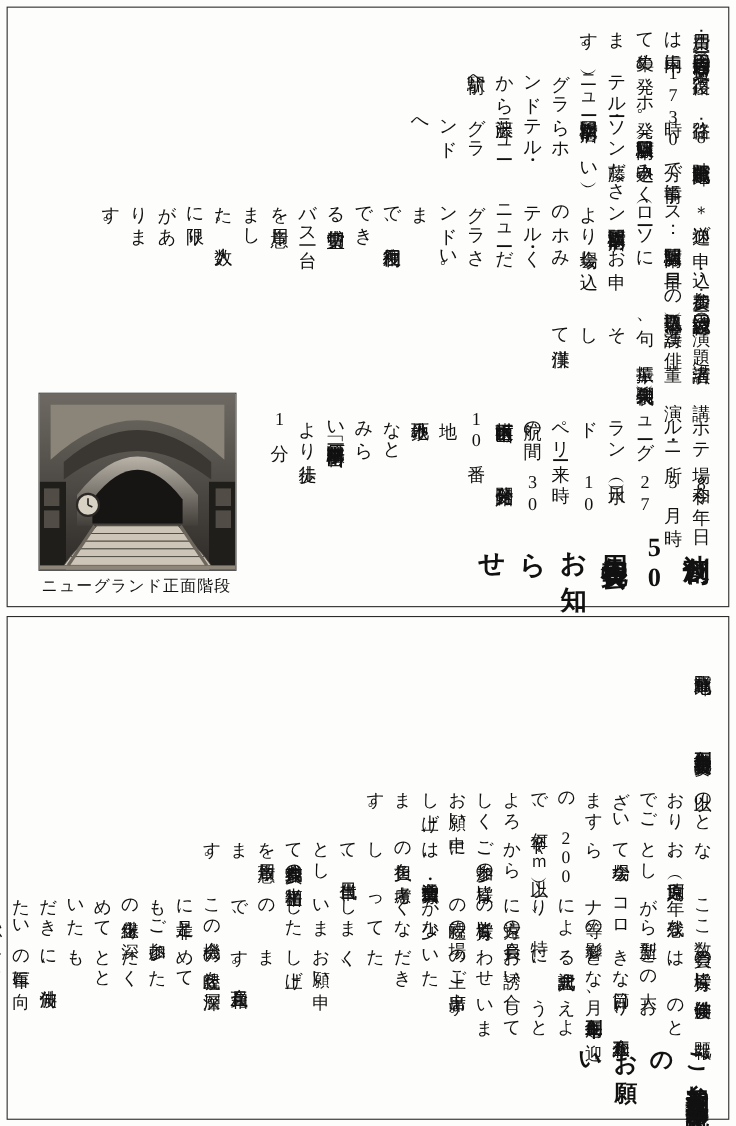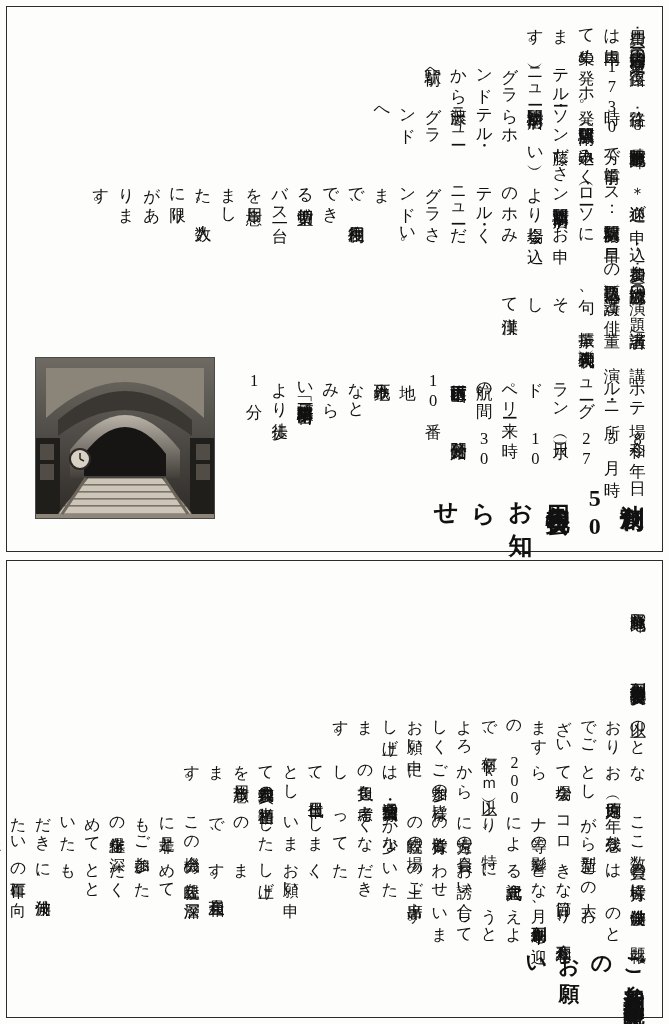--- a/index.html
+++ b/index.html
@@ -201,20 +201,21 @@
             <polygon points="40,134 138,134 144,141 34,141"></polygon>
             <polygon points="34,141 144,141 150,148 28,148"></polygon>
             <polygon points="28,148 150,148 156,156 22,156"></polygon>
           </g>
           <rect x="0" y="156" width="178" height="4" fill="#8d8679"></rect>
 
           <path d="M50 120 L26 156" stroke="#6d665c" stroke-width="3" fill="none"></path>
           <path d="M128 120 L152 156" stroke="#6d665c" stroke-width="3" fill="none"></path>
         </svg>
       </div>
+      <div class="photo-caption">ニューグランド正面階段</div>
     </div>
   </div>
 
   <div class="panel panel-bottom">
     <div class="vcontent">
 
       <div class="col title-sub">波創刊五十周年記念式典</div>
       <div class="col title-sub">ご参加のお願い</div>
 
       <div class="col b-col">波俳句会は、既報のとおり、令和八年五月、創刊五十周年を迎えようとしています。</div>

